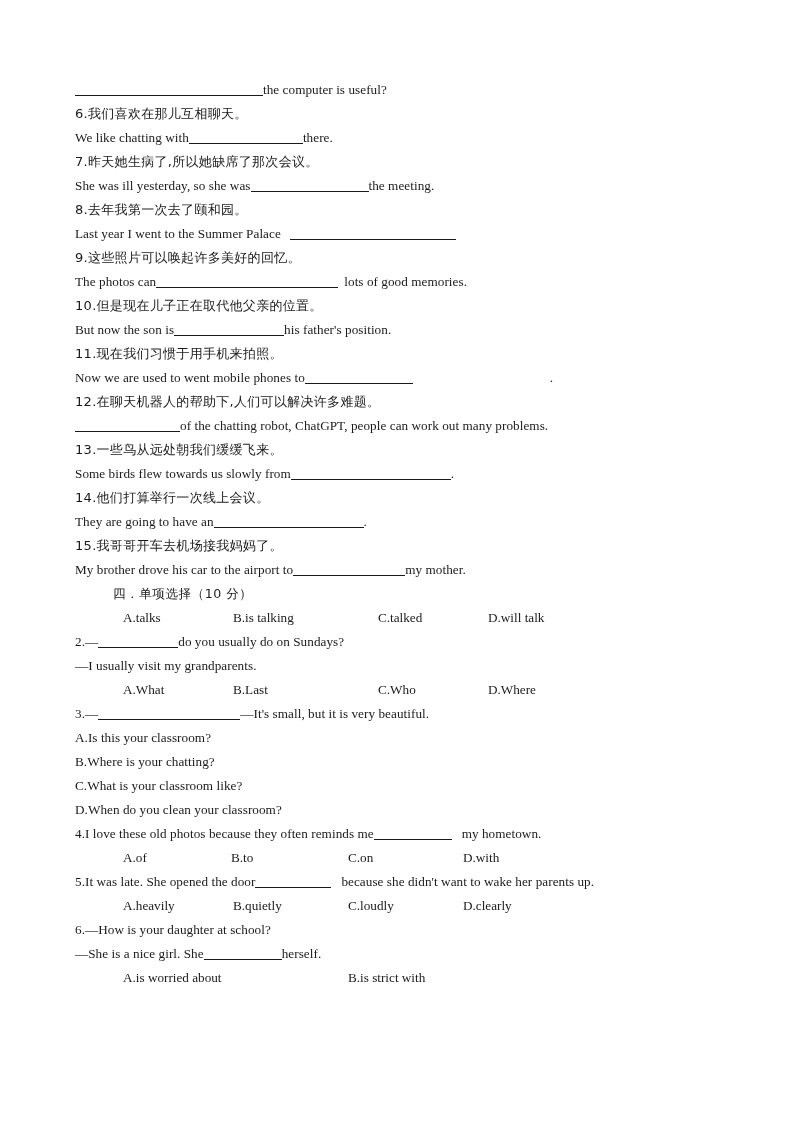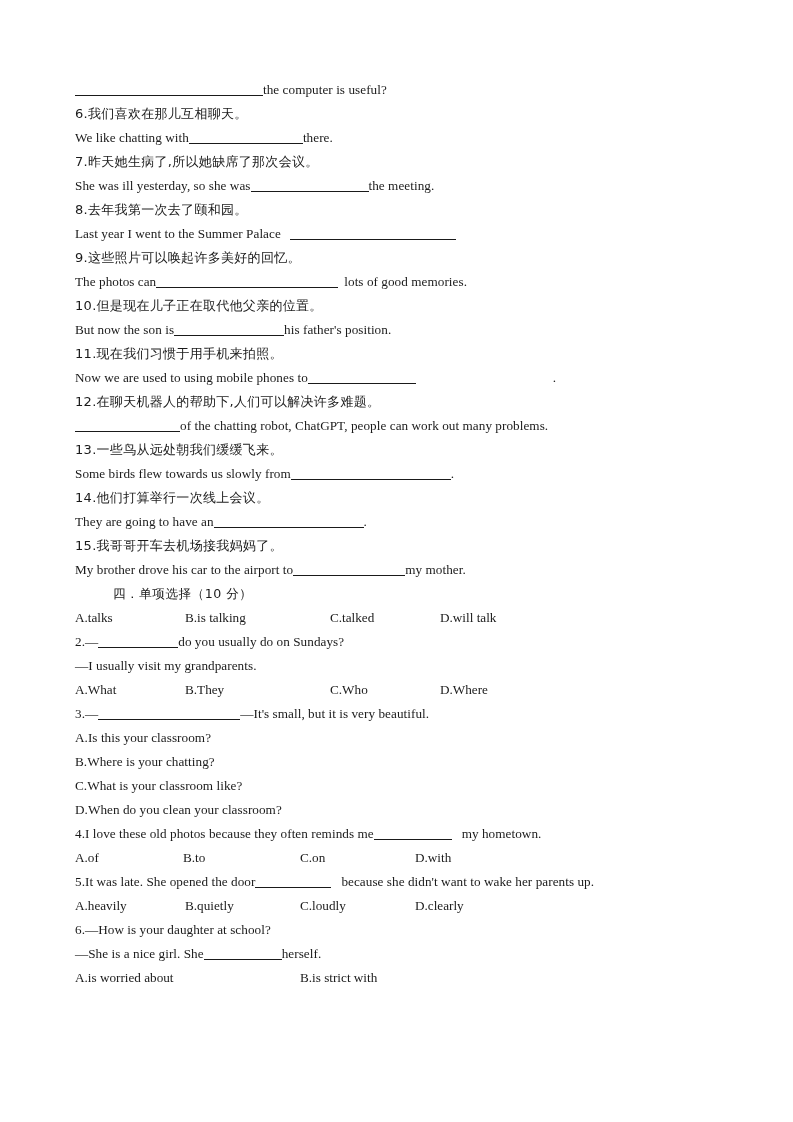--- a/index.html
+++ b/index.html
@@ -46,20 +46,21 @@
     height: 11px;
   }
   .sp { display: inline-block; }
   
   .opts {
     font-size: 13.2px;
     line-height: 24px;
     height: 24px;
     position: relative;
     white-space: nowrap;
+    margin-left: 48px;
   }
   .opts > span {
     position: absolute;
     top: 0;
   }
   .indent-head { padding-left: 2px; margin-left: 36px; }
 </style>
 </head>
 <body>
 
@@ -89,21 +90,21 @@
     <span>The photos can</span><span class="blank" style="width:182px"></span><span class="sp" style="width:6px"></span><span>lots of good memories.</span>
   </div>
 
   <div class="line cn">10.但是现在儿子正在取代他父亲的位置。</div>
   <div class="line">
     <span>But now the son is</span><span class="blank" style="width:110px"></span><span>his father's position.</span>
   </div>
 
   <div class="line cn">11.现在我们习惯于用手机来拍照。</div>
   <div class="line">
-    <span>Now we are used to using mobile phones to</span><span class="blank" style="width:108px"></span><span class="sp" style="width:137px"></span><span>.</span>
+    <span>Now we are used to went mobile phones to</span><span class="blank" style="width:108px"></span><span class="sp" style="width:137px"></span><span>.</span>
   </div>
 
   <div class="line cn">12.在聊天机器人的帮助下,人们可以解决许多难题。</div>
   <div class="line">
     <span class="blank" style="width:105px"></span><span>of the chatting robot, ChatGPT, people can work out many problems.</span>
   </div>
 
   <div class="line cn">13.一些鸟从远处朝我们缓缓飞来。</div>
   <div class="line">
     <span>Some birds flew towards us slowly from</span><span class="blank" style="width:160px"></span><span>.</span>
@@ -127,21 +128,21 @@
     <span style="left:255px">C.talked</span>
     <span style="left:365px">D.will talk</span>
   </div>
 
   <div class="line">
     <span>2.—</span><span class="blank" style="width:80px"></span><span>do you usually do on Sundays?</span>
   </div>
   <div class="line">—I usually visit my grandparents.</div>
   <div class="opts">
     <span style="left:0px">A.What</span>
-    <span style="left:110px">B.They</span>
+    <span style="left:110px">B.Last</span>
     <span style="left:255px">C.Who</span>
     <span style="left:365px">D.Where</span>
   </div>
 
   <div class="line">
     <span>3.—</span><span class="blank" style="width:142px"></span><span>—It's small, but it is very beautiful.</span>
   </div>
   <div class="line">A.Is this your classroom?</div>
   <div class="line">B.Where is your chatting?</div>
   <div class="line">C.What is your classroom like?</div>

